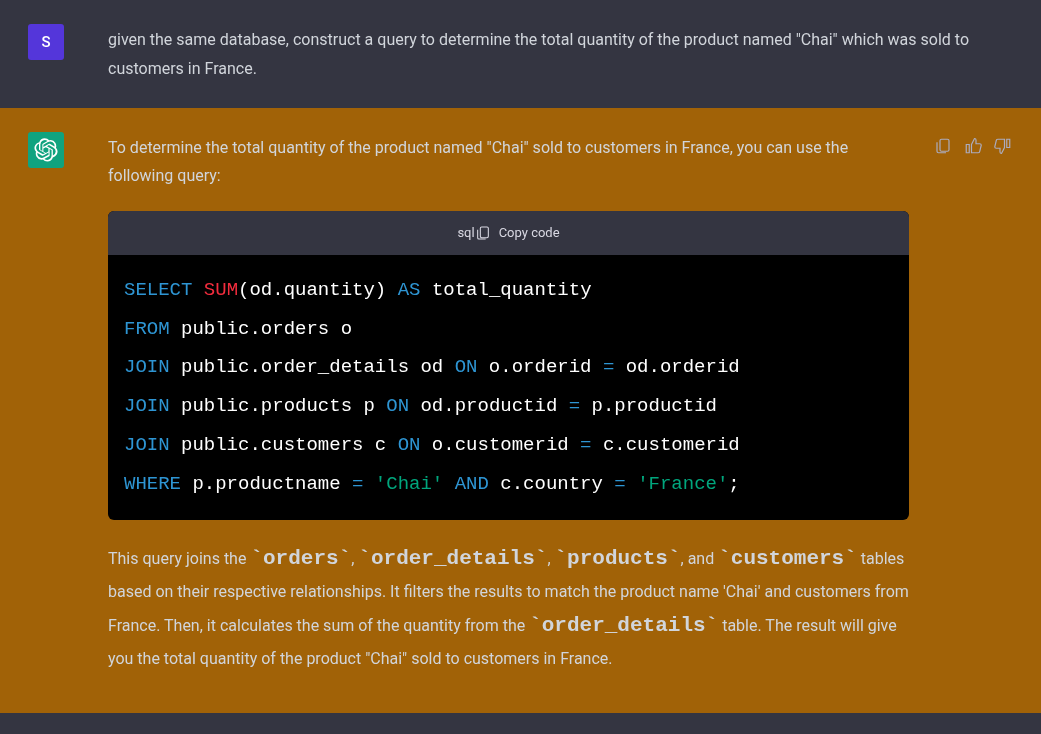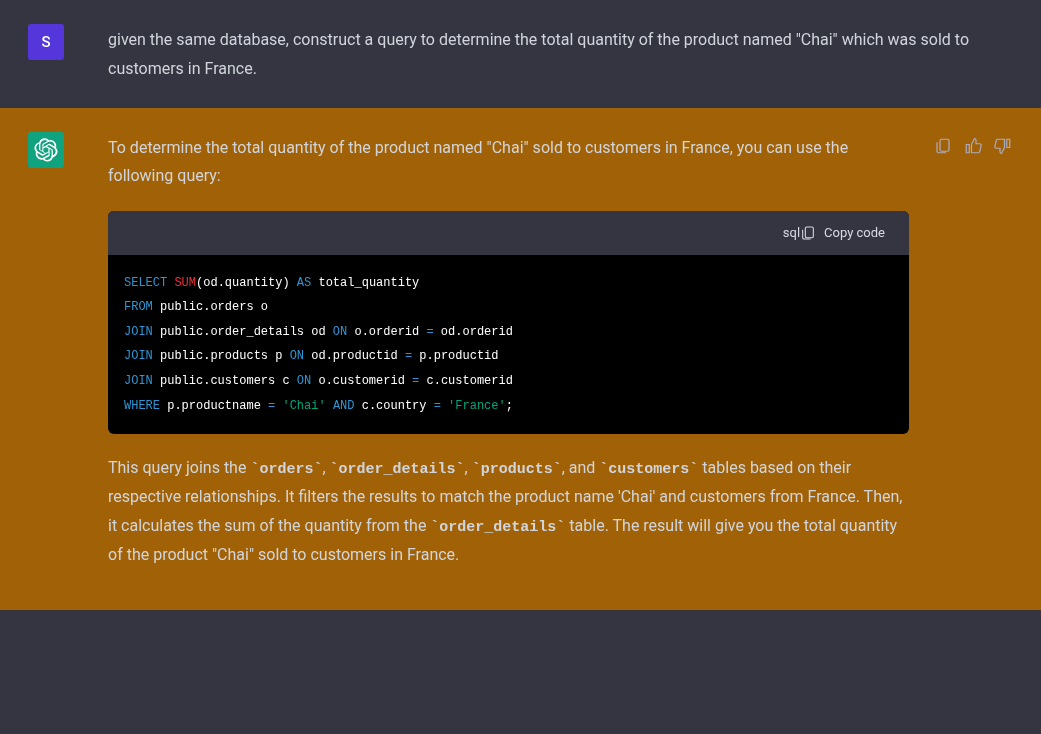--- a/index.html
+++ b/index.html
@@ -54,48 +54,48 @@
   .action-btn svg { width: 18px; height: 18px; stroke: currentColor; fill: none; stroke-width: 1.6; }
   .code-block {
     margin: 20px 0;
     border-radius: 6px;
     overflow: hidden;
     background: #000;
   }
   .code-header {
     background: #343541;
     display: flex;
-    justify-content: flex-end;
+    justify-content: center;
     align-items: center;
-    padding: 10px 24px;
+    padding: 10px 16px;
     font-size: 13px;
     color: #d9d9e3;
   }
   .copy-btn {
     display: flex;
     align-items: center;
     gap: 8px;
     cursor: pointer;
   }
   .copy-btn svg { width: 16px; height: 16px; stroke: currentColor; fill: none; stroke-width: 1.6; }
   .code-body {
     padding: 16px;
     font-family: "SFMono-Regular", Consolas, "Liberation Mono", Menlo, monospace;
-    font-size: 12px;
+    font-size: 19px;
     line-height: 2.05;
     white-space: pre;
     color: #fff;
   }
   .tok-kw { color: #2e95d3; }
   .tok-fn { color: #f22c3d; }
   .tok-str { color: #00a67d; }
   .inline-code {
     font-family: "SFMono-Regular", Consolas, "Liberation Mono", Menlo, monospace;
     font-weight: 700;
-    font-size: 15px;
+    font-size: 21px;
   }
   .para { margin-bottom: 16px; }
 </style>
 </head>
 <body>
 
 <div class="message-row user-row">
   <div class="avatar user-avatar">S</div>
   <div class="content">given the same database, construct a query to determine the total quantity of the product named "Chai" which was sold to customers in France.</div>
 </div>

